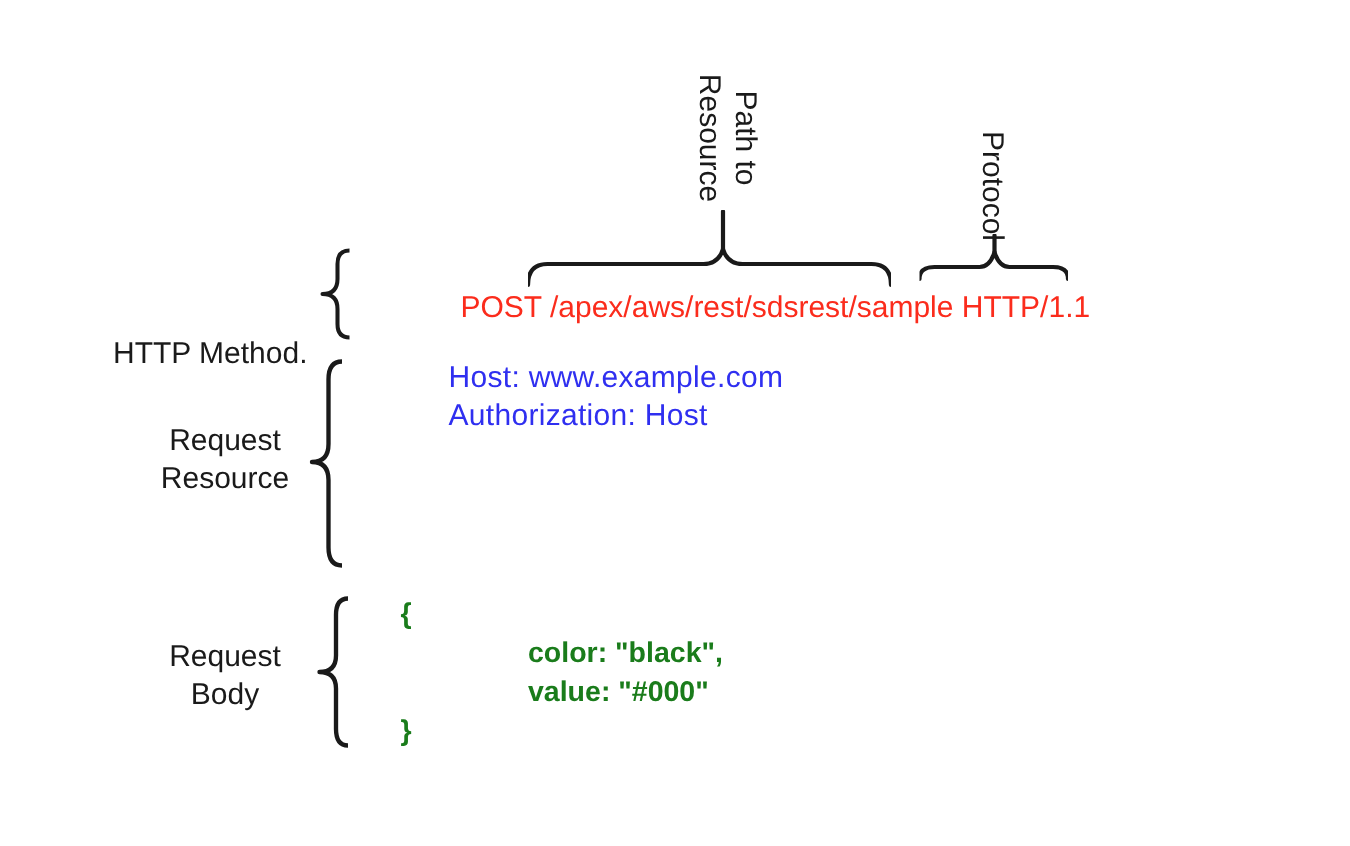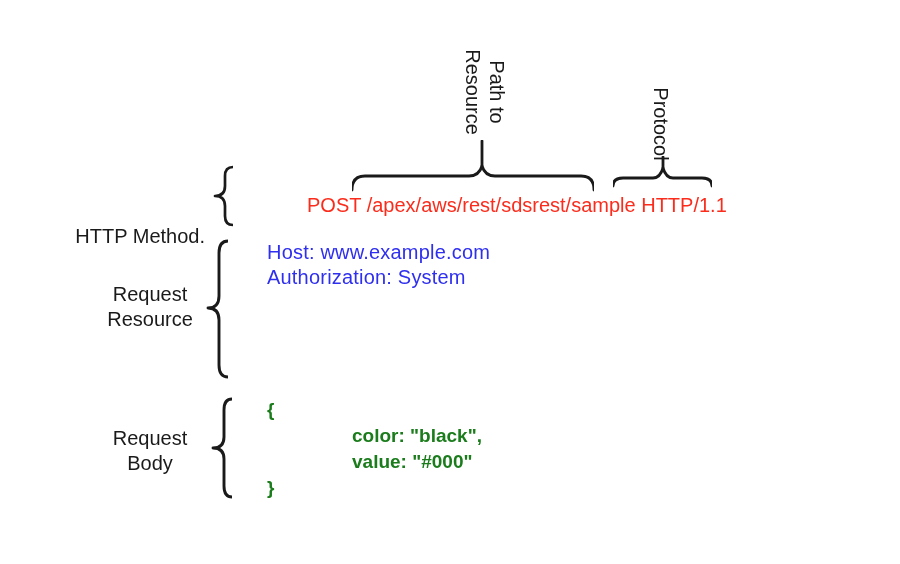--- a/index.html
+++ b/index.html
@@ -16,21 +16,21 @@
   
   .rot{transform:rotate(90deg);transform-origin:center;text-align:center;
        font-size:20px;line-height:24px;color:var(--c-annot);white-space:nowrap;}
   .lbl-path{left:436px;top:67px;width:95px;height:50px;}
   .lbl-protocol{left:616px;top:112px;width:90px;height:24px;}
   
   .request-line{left:267px;top:195px;font-size:20px;line-height:21px;
                 color:var(--c-request);white-space:nowrap;margin-left:40px;}
   .headers-block{left:267px;top:240px;font-size:20px;line-height:25px;
                  color:var(--c-headers);letter-spacing:0.2px;}
-  .headers-block div{white-space:nowrap;}
+  .headers-block div{white-space:nowrap;margin-left:32px;}
   .body-block{left:267px;top:397px;font-size:19px;line-height:26px;
               font-weight:bold;color:var(--c-body);}
   .body-block div{white-space:nowrap;}
   .body-block .indent{padding-left:85px;}
   
   .brace path{fill:none;stroke:var(--c-annot);stroke-linecap:round;stroke-linejoin:round;}
 </style>
 </head>
 <body>
 
@@ -71,21 +71,21 @@
     <path stroke-width="2.9" d="M22,2 Q13,2 13,14 L13,57 Q13,69 2,69 Q13,69 13,81 L13,126 Q13,138 22,138"></path>
   </svg>
   <svg class="abs brace" style="left:211px;top:397px;" width="21" height="102" viewBox="0 0 21 102">
     <path stroke-width="2.9" d="M21,2 Q13,2 13,13 L13,40 Q13,51 2,51 Q13,51 13,62 L13,89 Q13,100 21,100"></path>
   </svg>
 
   <div class="abs request-line">POST /apex/aws/rest/sdsrest/sample HTTP/1.1</div>
 
   <div class="abs headers-block">
     <div>Host: www.example.com</div>
-    <div>Authorization: System</div>
+    <div>Authorization: Host</div>
   </div>
 
   <div class="abs body-block">
     <div>{</div>
     <div class="indent">color: "black",</div>
     <div class="indent">value: "#000"</div>
     <div>}</div>
   </div>
 
 </div>

